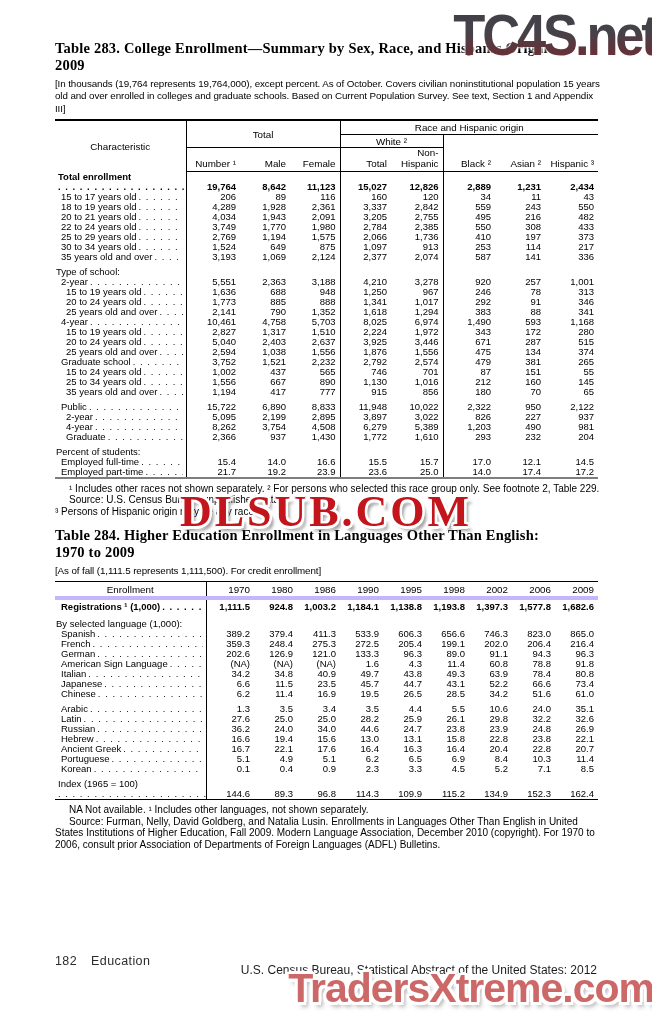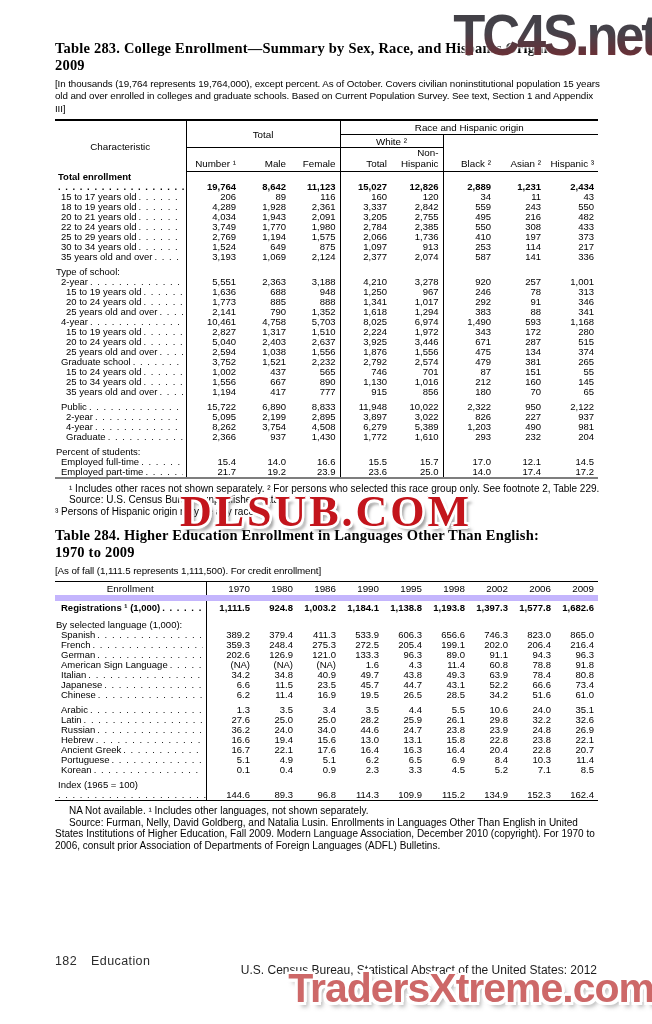--- a/index.html
+++ b/index.html
@@ -34,21 +34,21 @@
   .t283 table { border-top:2px solid #000; border-bottom:2.5px solid #7e7e7e; }
   .t283 thead tr.r3 th { border-bottom:1.2px solid #000; vertical-align:bottom; padding-bottom:2px; }
   th.hstub { border-right:1px solid #000; vertical-align:middle; text-align:center; }
   th.grp-total { border-right:1px solid #000; border-bottom:1px solid #000; vertical-align:middle; text-align:center; height:28px; }
   th.grp-race { border-bottom:1px solid #000; text-align:center; height:15px; vertical-align:middle; }
   th.grp-white { border-right:1px solid #000; border-bottom:1px solid #000; text-align:center; height:13px; vertical-align:middle; }
   th.nh { white-space:normal; line-height:10.5px; }
 
   
   .t284 table { border-top:1.5px solid #000; border-bottom:1.5px solid #000; }
-  .t284 thead th { border-bottom:6px solid #c4b5fd; height:16px; vertical-align:middle; padding-bottom:0; }
+  .t284 thead th { border-bottom:4px solid #c4b5fd; height:16px; vertical-align:middle; padding-bottom:0; }
   .t284 th.hstub284 { border-right:1px solid #000; text-align:center; }
   .t284 tr.b td { padding-top:2.5px; padding-bottom:2px; }
 
   
   .notes { margin-top:4px; }
   .fn { font-size:10px; line-height:11.6px; color:#000; }
   .fi { text-indent:14px; }
 
   
   .page-footer { position:absolute; left:55px; top:954px; font-size:12.5px; letter-spacing:.4px; color:#2c2c2c; }

